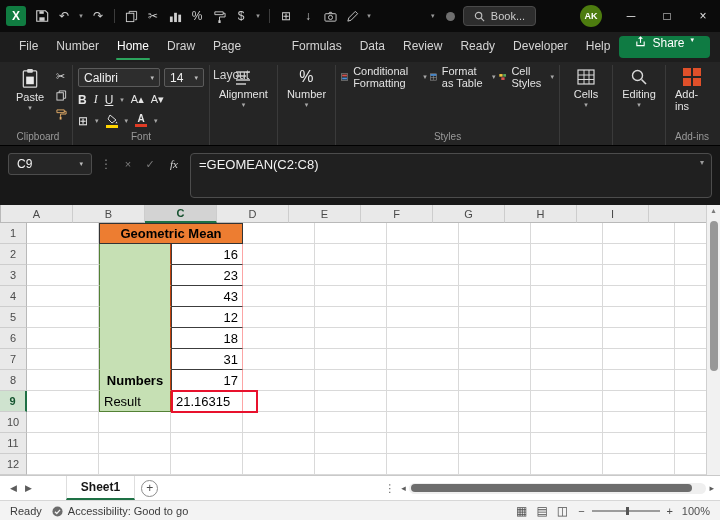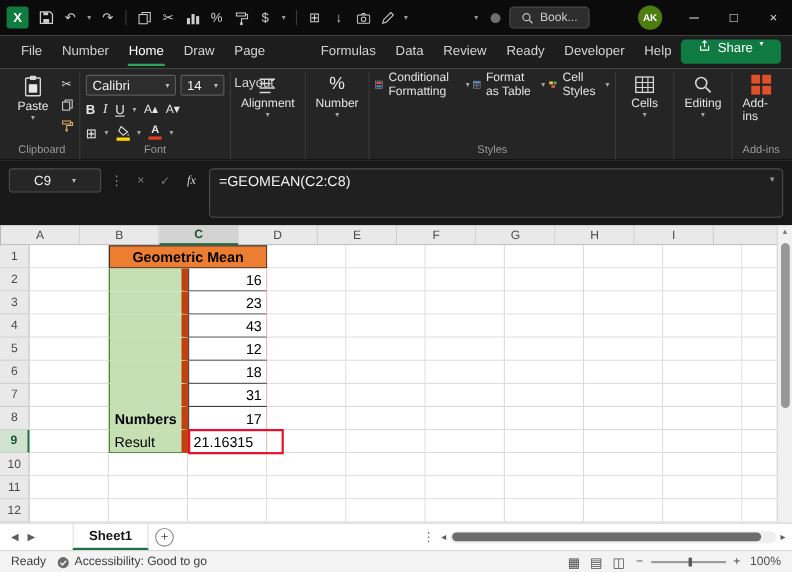--- a/index.html
+++ b/index.html
@@ -50,21 +50,21 @@
   .colorbtn{display:flex;flex-direction:column;align-items:center;line-height:10px}
   .colorbar{width:12px;height:3px;margin-top:1px}
   .styles-rows{display:flex;flex-direction:row;gap:3px;padding-top:2px}
   .style-item{display:flex;align-items:center;gap:5px;color:#e2e2e2;font-size:11px;height:17px}
   .big-glyph{font-size:16px;line-height:18px;color:#e8e8e8}
   .addins-ic{display:grid;grid-template-columns:8px 8px;grid-gap:2px}
   .addins-ic i{width:8px;height:8px;background:#e0502a;display:block}
 
   
   .formula-bar{height:59px;background:#181818;display:flex;align-items:flex-start;padding:7px 8px 0;gap:6px;flex:0 0 auto}
-  .name-box{width:84px;height:22px;background:#262626;border:1px solid #4c4c4c;border-radius:3px;color:#f2f2f2;display:flex;align-items:center;padding:0 22px;font-size:12px}
+  .name-box{width:84px;height:22px;background:#262626;border:1px solid #4c4c4c;border-radius:3px;color:#f2f2f2;display:flex;align-items:center;padding:0 8px;font-size:12px}
   .name-box .nchev{margin-left:auto;font-size:7px;color:#bdbdbd}
   .fb-dots{color:#8a8a8a;line-height:22px;padding:0 2px}
   .fb-btn{width:16px;height:22px;color:#7d7d7d;display:flex;align-items:center;justify-content:center;font-size:11px}
   .fb-fx{color:#d6d6d6;font-style:italic;font-family:"Liberation Serif",serif;width:20px}
   .formula-input{flex:1;height:45px;background:#202020;border:1px solid #4c4c4c;border-radius:4px;color:#f2f2f2;font-size:13px;padding:3px 22px 0 8px;position:relative}
   .fb-expand{position:absolute;right:7px;top:4px;color:#9a9a9a;font-size:8px}
 
   
   .grid-area{height:270px;display:flex;background:#fff;flex:0 0 auto}
   .grid-main{flex:1;display:flex;flex-direction:column;overflow:hidden}
@@ -73,21 +73,21 @@
   .corner::after{content:"";position:absolute;right:1px;bottom:1px;border-left:9px solid transparent;border-bottom:9px solid #bcbcbc}
   .colhdr{width:72px;background:#e9e9e9;border-right:1px solid #cdcdcd;border-bottom:1px solid #b9b9b9;color:#4a4a4a;font-size:11px;display:flex;align-items:center;justify-content:center}
   .colhdr.sel{background:#d3d3d3;border-bottom:2px solid #1e7145;color:#16512f;font-weight:bold}
   .colhdr.filler{flex:1;border-right:none}
   .grow{display:flex;height:21px;flex:0 0 auto}
   .rowhdr{width:27px;background:#e9e9e9;border-right:1px solid #b9b9b9;border-bottom:1px solid #cdcdcd;color:#4a4a4a;font-size:11px;display:flex;align-items:center;justify-content:center}
   .rowhdr.sel{background:#cfe3cf;border-right:2px solid #1e7145;color:#14552f;font-weight:bold}
   .cell{width:72px;border-right:1px solid #d9d9d9;border-bottom:1px solid #d9d9d9;font-size:13px;color:#000;display:flex;align-items:center;padding:0 4px;background:#fff;position:relative}
   .cell.filler{flex:1;border-right:none}
   .cell.orange{width:144px;background:#ED7D31;font-weight:bold;justify-content:center;border:1px solid #333}
-  .cell.green{background:#C6E0B4;border-left:1px solid #538135;border-right:6px solid #c2410c;border-bottom-color:#C6E0B4}
+  .cell.green{background:#C6E0B4;border-left:1px solid #538135;border-right:1px solid #c2410c;border-bottom-color:#C6E0B4}
   .cell.green.last{border-bottom:1px solid #538135}
   .cell.bold{font-weight:bold;justify-content:center}
   .cell.num{background:#fff;justify-content:flex-end;border-left:1px solid #3c3c3c;border-right:1px solid #fca5a5;border-bottom:1px solid #3c3c3c}
   .cell.result{justify-content:flex-start}
   .redbox{position:absolute;left:-1px;top:-1px;width:calc(100% + 17px);height:calc(100% + 3px);border:2px solid #E8112D;z-index:5;pointer-events:none}
   .v-scroll{width:14px;background:#f1f1f1;border-left:1px solid #d0d0d0;display:flex;flex-direction:column;align-items:center;padding-top:1px}
   .v-arrow{color:#7a7a7a;font-size:8px;height:12px}
   .v-thumb{width:8px;height:150px;background:#989898;border-radius:4px;margin-top:3px}
 
   

